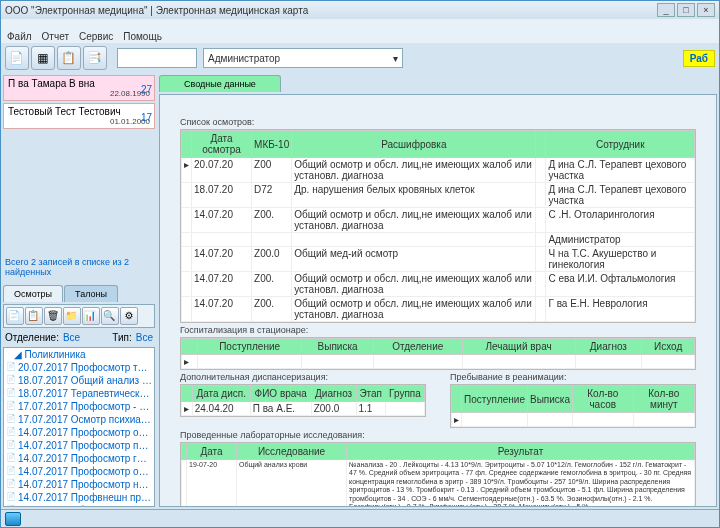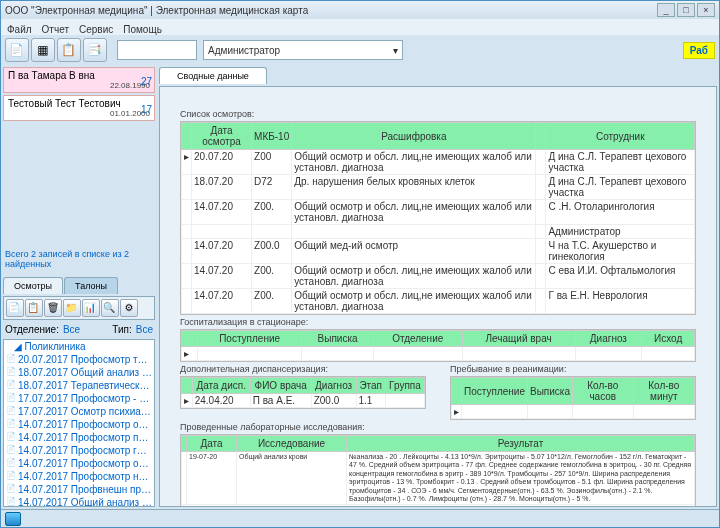--- a/index.html
+++ b/index.html
@@ -1,21 +1,21 @@
 <!DOCTYPE html>
 <html><head>
 <meta charset="utf-8">
 <style>
 *{box-sizing:border-box;margin:0;padding:0;font-family:Tahoma,Arial,sans-serif;font-size:10px}
 body{background:#d4e4f0;width:720px;height:528px;overflow:hidden}
 .win{border:1px solid #4a90c2;height:528px;display:flex;flex-direction:column}
 .titlebar{background:linear-gradient(#e8f0f8,#d0e0ee);height:18px;display:flex;align-items:center;padding:0 4px;color:#333}
 .winbtns{margin-left:auto;display:flex;gap:2px}
 .winbtn{width:18px;height:14px;background:#d4e0ec;border:1px solid #8aa;text-align:center;font-size:9px;line-height:12px}
-.menubar{background:#e8f0f8;height:16px;display:flex;gap:10px;padding:0 6px;align-items:flex-end;color:#333}
+.menubar{background:#e8f0f8;height:16px;display:flex;gap:10px;padding:12px 6px;align-items:flex-start;color:#333}
 .toolbar{background:#d4e4f0;height:30px;display:flex;align-items:center;padding:2px 4px;gap:2px}
 .tbtn{width:24px;height:24px;border:1px solid #9ab;border-radius:3px;background:linear-gradient(#f0f8ff,#d0e0ee);display:flex;align-items:center;justify-content:center;font-size:12px}
 .combo{height:20px;border:1px solid #8ab;background:#fff;color:#333;padding:0 4px;display:flex;align-items:center}
 .badge{margin-left:auto;background:#ff0;border:1px solid #cc0;padding:2px 6px;font-weight:bold;color:#06c}
 .body{flex:1;display:flex;overflow:hidden}
 .left{width:156px;display:flex;flex-direction:column;gap:2px;padding:2px}
 .patient{background:#fde;border:1px solid #daa;padding:2px 4px;position:relative}
 .patient.b{background:#fff}
 .pnum{position:absolute;right:2px;top:8px;font-size:10px;color:#06c}
 .pdate{text-align:right;font-size:8px;color:#444}
@@ -25,21 +25,21 @@
 .tab.sel{background:#e8f0f8}
 .ltool{background:#e8f0f8;border:1px solid #8ab;padding:2px;display:flex;gap:1px}
 .lbtn{width:18px;height:18px;border:1px solid #9ab;border-radius:2px;background:linear-gradient(#fff,#d0e0ee);font-size:10px;text-align:center;line-height:16px}
 .filters{display:flex;gap:4px;padding:2px;font-size:9px;align-items:center}
 .tree{flex:1;background:#fff;border:1px solid #8ab;overflow-y:auto;font-size:9px}
 .tree-root{color:#06c;padding:1px 10px}
 .tree-item{padding:1px 2px 1px 14px;white-space:nowrap;overflow:hidden;text-overflow:ellipsis;color:#06c;position:relative}
 .tree-item::before{content:"📄";position:absolute;left:2px;font-size:8px}
 .right{flex:1;display:flex;flex-direction:column;padding:2px;gap:2px;overflow:hidden}
 .rtab{display:flex}
-.rtab span{background:#ffffff;border:1px solid #8ab;border-bottom:none;padding:3px 17px;border-radius:3px 3px 0 0;font-size:9px}
+.rtab span{background:#86efac;border:1px solid #8ab;border-bottom:none;padding:3px 24px;border-radius:3px 3px 0 0;font-size:9px}
 .panel{background:#e8f0f8;border:1px solid #8ab;padding:20px}
 .sect{color:#444;font-size:9px;margin:2px 0}
 table{width:100%;border-collapse:collapse;background:#fff;font-size:8px}
 th{background:#86efac;border:1px solid #ccc;padding:2px;font-weight:normal;color:#333}
 td{border:1px solid #eee;padding:1px 2px;color:#333;vertical-align:top}
 .grid{background:#fff;border:1px solid #bbb}
 .hosprow{display:flex;gap:24px}
 .hosprow>div{flex:1}
 .status{height:18px;background:#d4e4f0;border-top:1px solid #8ab;display:flex;align-items:center;padding:0 4px}
 .sbtn{width:16px;height:14px;background:linear-gradient(#6cf,#28c);border:1px solid #069;border-radius:2px}

